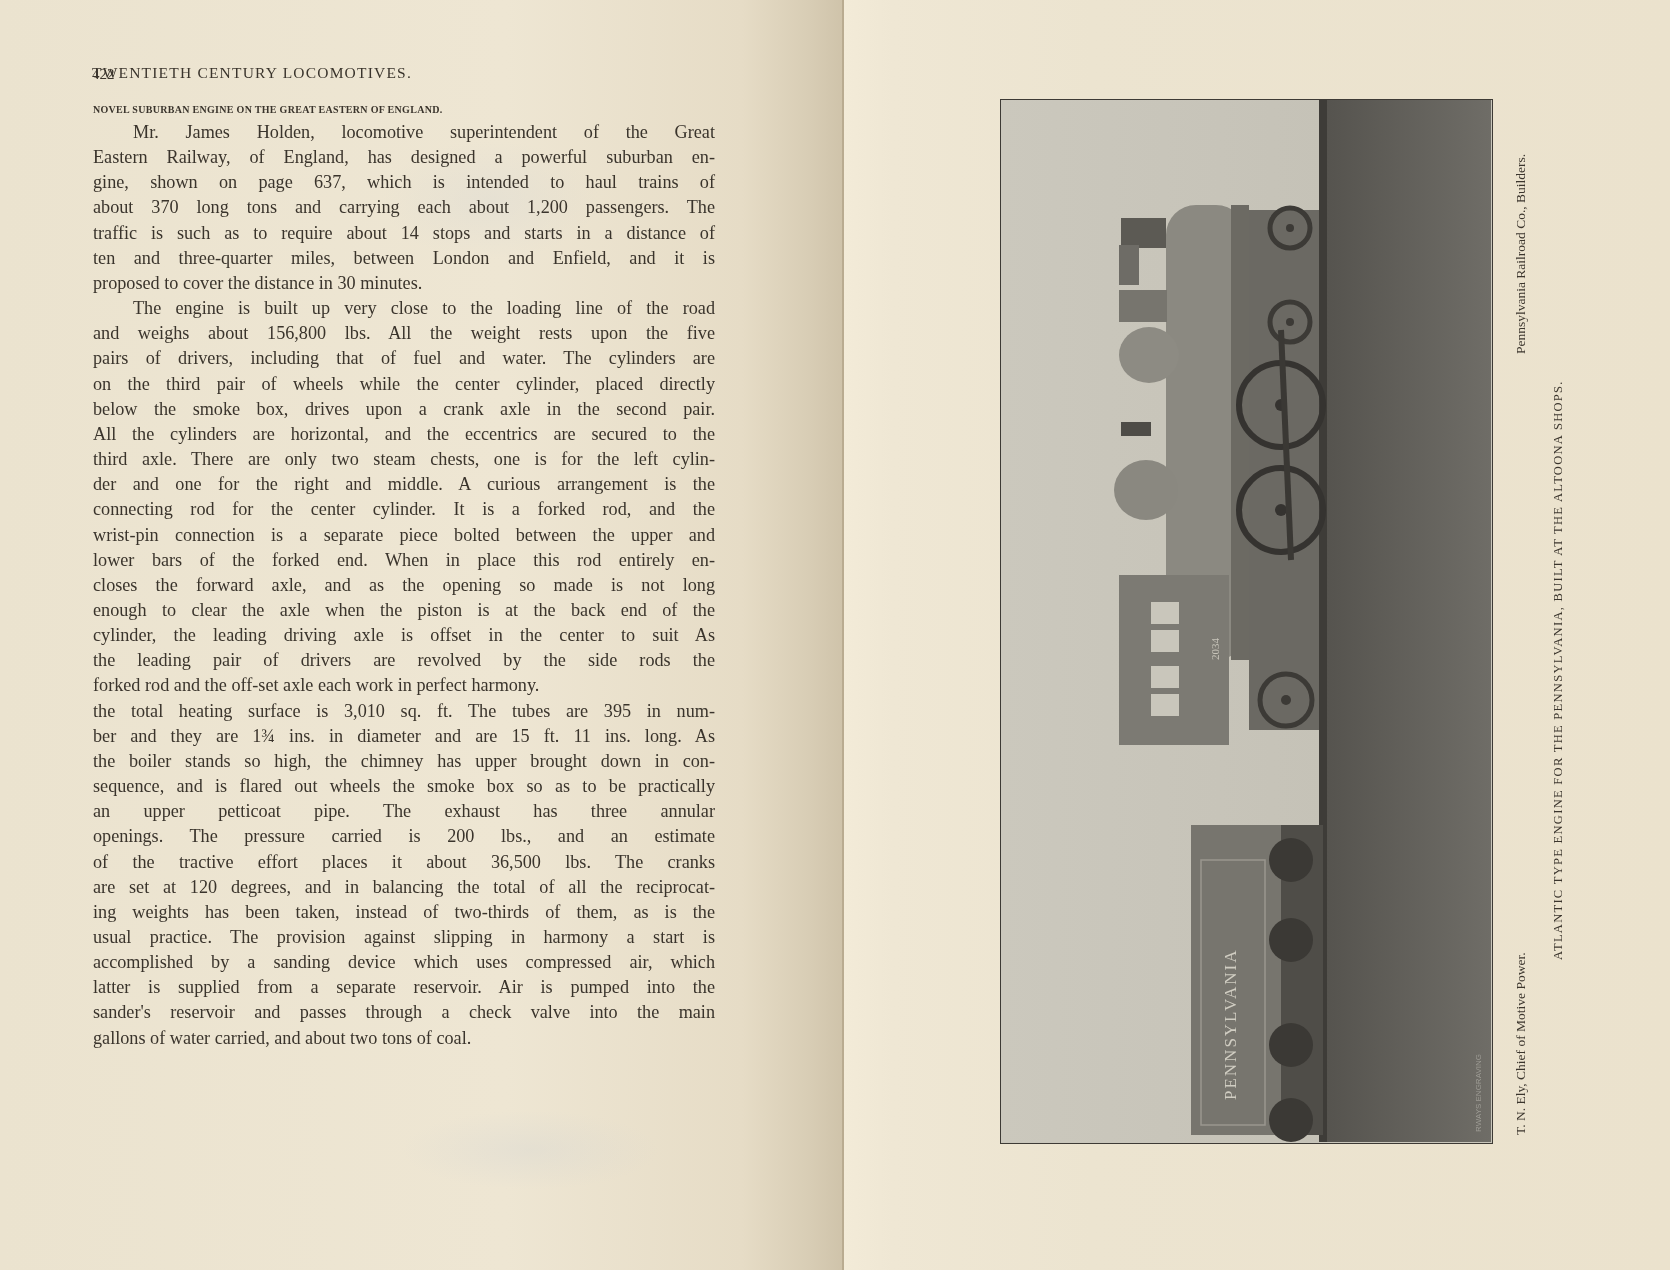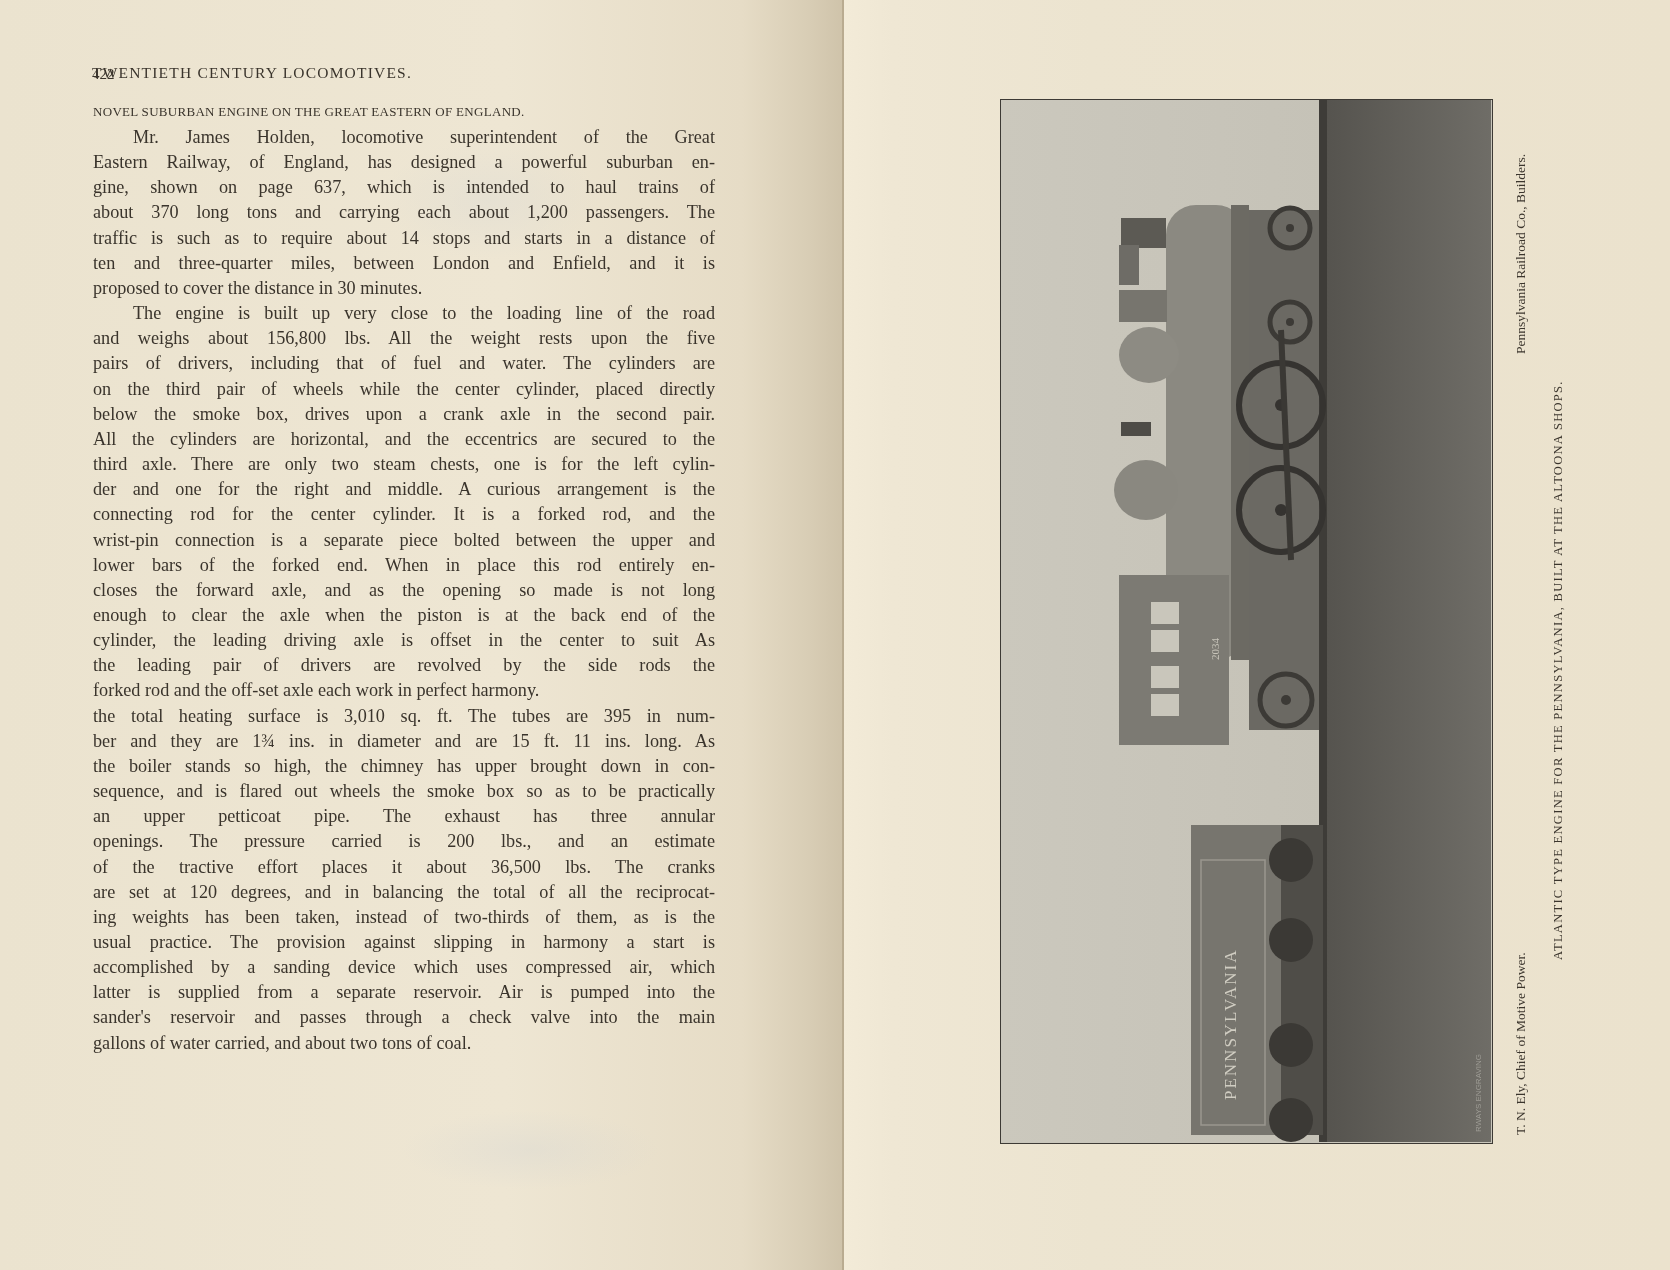--- a/index.html
+++ b/index.html
@@ -7,21 +7,21 @@
   .spread{position:absolute;inset:0;}
   .page-left{position:absolute;left:0;top:0;width:843px;height:1270px;
     background:linear-gradient(90deg,#ebe3cf 0%,#eee6d3 60%,#e6dcc6 88%,#d8cdb5 96%,#cfc3aa 100%);}
   .page-right{position:absolute;left:843px;top:0;width:827px;height:1270px;
     background:linear-gradient(90deg,#f3ebd8 0%,#efe7d4 6%,#ece4d0 30%,#ebe2cd 100%);}
   .gutter-line{position:absolute;left:842px;top:0;width:2px;height:1270px;background:#b9ab90;}
   .running-head{position:absolute;top:64px;left:92px;width:624px;height:24px;}
   .page-number{position:absolute;left:0;top:2px;font-size:15px;}
   .head-title{position:absolute;left:0;right:0;text-align:left;font-size:15.5px;letter-spacing:1.2px;}
   .text-col{position:absolute;left:93px;top:104px;width:622px;}
-  .article-title{font-weight:normal;font-size:13px;letter-spacing:0.3px;margin:0 0 5px 0;white-space:nowrap;}
+  .article-title{font-weight:bold;font-size:10px;letter-spacing:0.3px;margin:0 0 5px 0;white-space:nowrap;}
   .para{margin:0;font-size:18.2px;line-height:25.15px;text-align:justify;}
   .para .ln{display:block;text-align:justify;text-align-last:justify;white-space:nowrap;}
   .para .ln.last{text-align-last:left;}
   .para .ln.indent{padding-left:40px;}
   .photo-frame{position:absolute;left:1000px;top:99px;width:493px;height:1045px;border:1.5px solid #3d3a35;box-sizing:border-box;background:#c9c6bb;overflow:hidden;}
   .photo-frame svg{display:block;}
   .caption{position:absolute;writing-mode:vertical-rl;transform:rotate(180deg);white-space:nowrap;color:#3b352d;}
   .caption-builders{left:1513px;top:94px;height:260px;font-size:13.5px;text-align:left;}
   .caption-chief{left:1513px;top:900px;height:235px;font-size:13.5px;}
   .caption-title{left:1551px;top:270px;height:690px;font-size:12.5px;letter-spacing:1.3px;}

